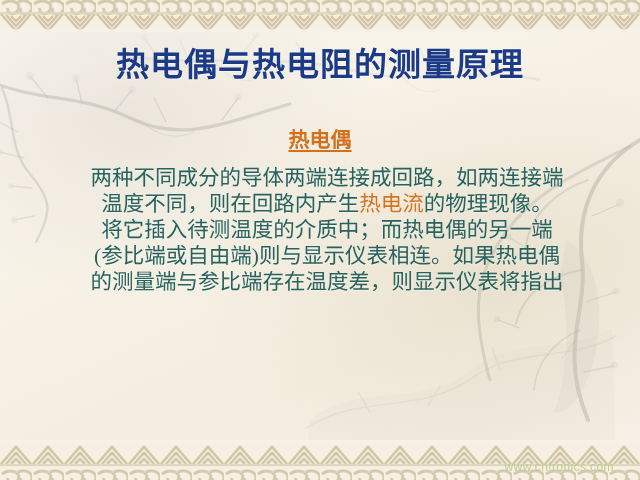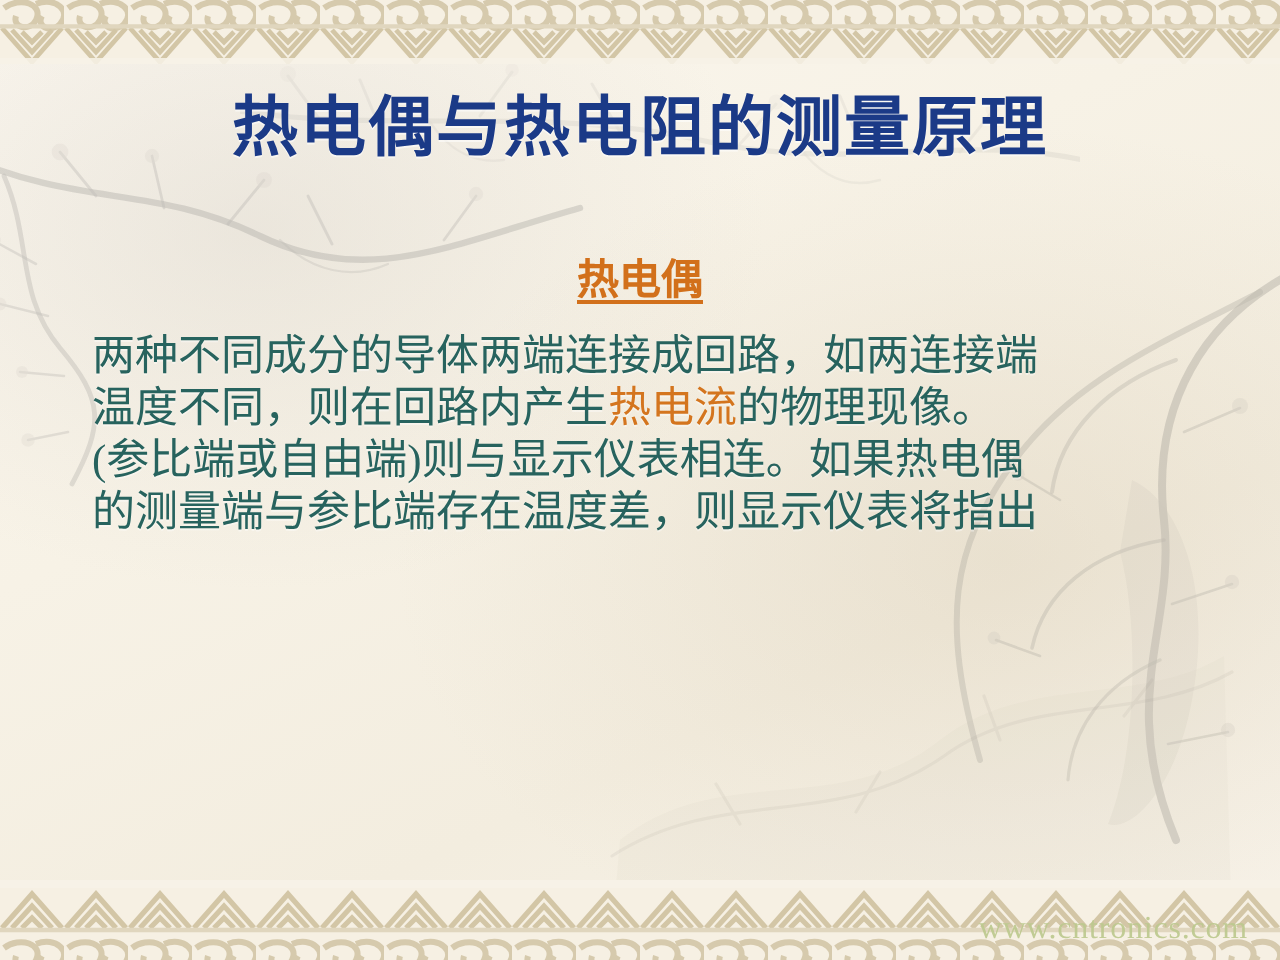--- a/index.html
+++ b/index.html
@@ -98,28 +98,28 @@
   #body-text {
     position: absolute;
     left: 46px; top: 165px;
     width: 562px;
     font-size: 21.5px;
     line-height: 26px;
     color: #27635E;
     letter-spacing: 0px;
     text-shadow: 0 1px 0 rgba(255,255,255,0.4);
   }
-  #body-text .ln { white-space: nowrap; display: block; }
+  #body-text .ln { white-space: nowrap; display: block; text-align: center; }
   #body-text .hl { color: #D4751E; }
 
   #watermark {
     position: absolute;
-    right: 16px; bottom: 6px;
-    font-family: Liberation Serif, serif;
-    font-size: 16px;
+    right: 26px; bottom: 6px;
+    font-family: Liberation Sans, sans-serif;
+    font-size: 12px;
     letter-spacing: 0.4px;
     color: #BDC98F;
     opacity: 0.92;
     white-space: nowrap;
   }
 </style>
 </head>
 <body>
 
 <div id="slide">
@@ -238,19 +238,20 @@
 
   <div id="title">热电偶与热电阻的测量原理</div>
 
   <div id="subtitle">
     <span class="u">热电偶</span>
   </div>
 
   <div id="body-text">
       <span class="ln"><span>两种不同成分的导体两端连接成回路，如两连接端</span></span>
       <span class="ln"><span>温度不同，则在回路内产生</span><span class="hl">热电流</span><span>的物理现像。</span></span>
+      <span class="ln"><span>将它插入待测温度的介质中；而热电偶的另一端</span></span>
       <span class="ln"><span>(参比端或自由端)则与显示仪表相连。如果热电偶</span></span>
       <span class="ln"><span>的测量端与参比端存在温度差，则显示仪表将指出</span></span>
     </div>
 
   <div id="watermark">www.cntronics.com</div>
 
 </div>
 
 </body></html>

